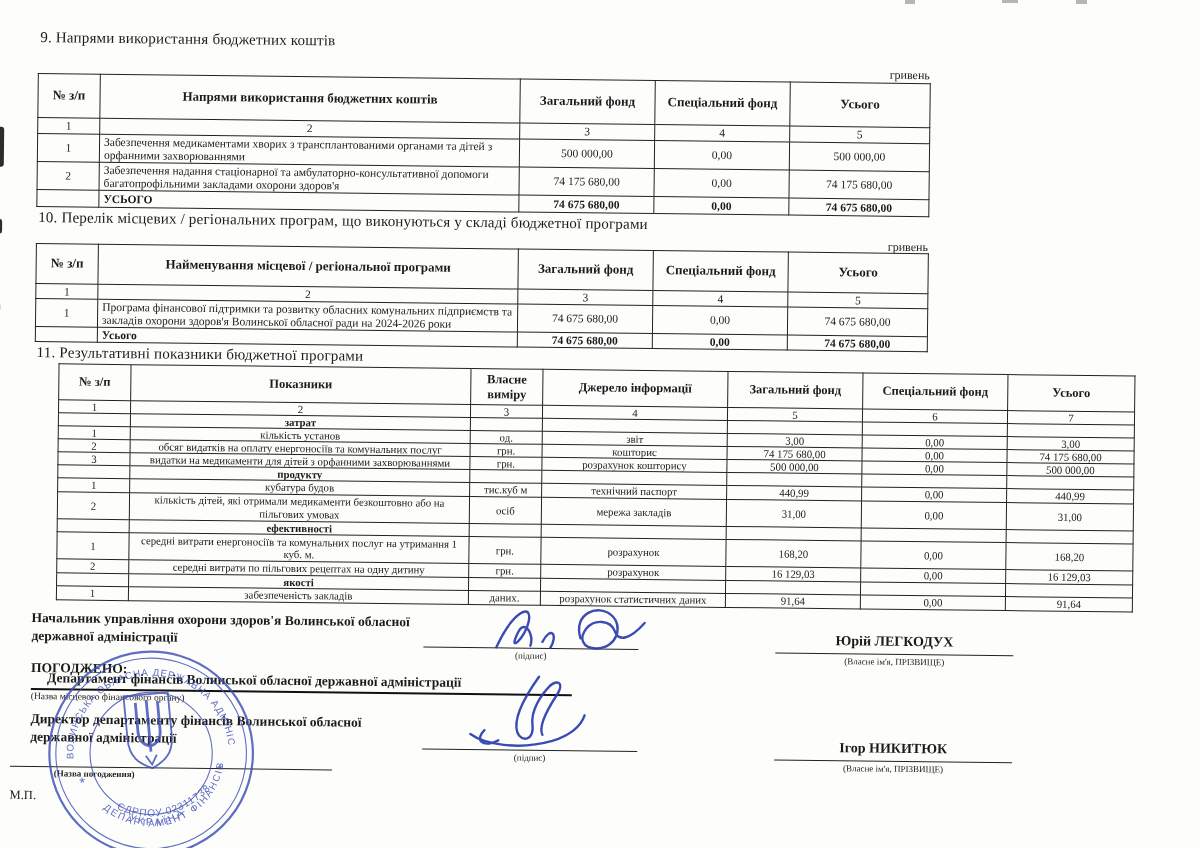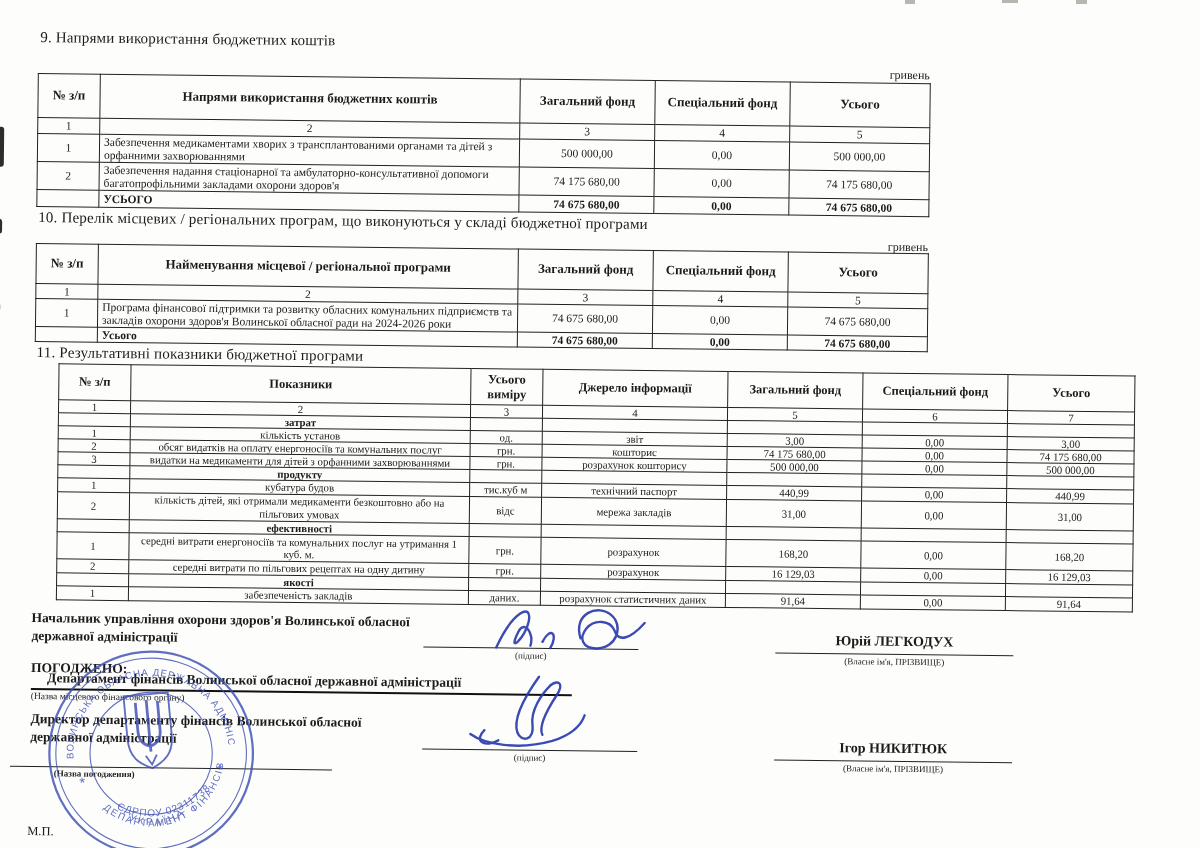--- a/index.html
+++ b/index.html
@@ -141,21 +141,21 @@
           <col style="width:72px">
           <col style="width:185px">
           <col style="width:135px">
           <col style="width:145px">
           <col style="width:127px">
         </colgroup>
       <tbody>
           <tr class="rh36">
         <th>№ з/п</th>
         <th>Показники</th>
-        <th>Усього виміру</th>
+        <th>Власне виміру</th>
         <th>Джерело інформації</th>
         <th>Загальний фонд</th>
         <th>Спеціальний фонд</th>
         <th>Усього</th>
       </tr>
       <tr class="rh13">
         <td>1</td>
         <td>2</td>
         <td>3</td>
         <td>4</td>
@@ -213,21 +213,21 @@
         <td>кубатура будов</td>
         <td>тис.куб м</td>
         <td>технічний паспорт</td>
         <td>440,99</td>
         <td>0,00</td>
         <td>440,99</td>
       </tr>
       <tr class="rh27">
         <td>2</td>
         <td>кількість дітей, які отримали медикаменти безкоштовно або на пільгових умовах</td>
-        <td>відс</td>
+        <td>осіб</td>
         <td>мережа закладів</td>
         <td>31,00</td>
         <td>0,00</td>
         <td>31,00</td>
       </tr>
       <tr class="rh13">
         <td></td>
         <td class="bold">ефективності</td>
         <td></td>
             <td></td>
@@ -289,21 +289,21 @@
     <div class="abs officer" style="left:38px;top:711px;width:370px;">Директор департаменту фінансів Волинської обласної державної адміністрації</div>
     <div class="abs sigline" style="left:430px;top:744px;width:215px;"></div>
     <div class="abs hint" style="left:430px;top:748px;width:215px;">(підпис)</div>
 
     <div class="abs namecell" style="left:782px;top:732px;width:238px;">Ігор НИКИТЮК</div>
     <div class="abs sigline" style="left:782px;top:751px;width:238px;"></div>
     <div class="abs hint" style="left:782px;top:755px;width:238px;">(Власне ім'я, ПРІЗВИЩЕ)</div>
 
     <div class="abs sigline" style="left:18px;top:766px;width:322px;border-bottom-width:1.5px;"></div>
     <div class="abs hint-left" style="left:62px;top:769px;font-weight:bold;font-size:9px;">(Назва погодження)</div>
-    <div class="abs mp" style="left:36px;top:789px;margin-top:36px;">М.П.</div>
+    <div class="abs mp" style="left:18px;top:789px;">М.П.</div>
 
     <svg class="abs" style="left:495px;top:593px;" width="170" height="62" viewBox="0 0 170 62">
       <g fill="none" stroke="#2b3cad" stroke-width="2.4" stroke-linecap="round" opacity="0.92">
         <path d="M8 50 C24 14 44 4 40 24 C37 40 18 58 30 34 C36 22 46 36 42 48"></path>
         <path d="M54 44 C62 28 70 36 62 50"></path>
         <path d="M92 40 C84 14 110 6 122 16 C136 27 128 50 108 50 C94 50 90 40 98 30 C106 20 122 22 126 32 C130 44 142 40 156 24"></path>
       </g>
     </svg>
 
     <svg class="abs" style="left:462px;top:666px;" width="150" height="82" viewBox="0 0 150 82">

